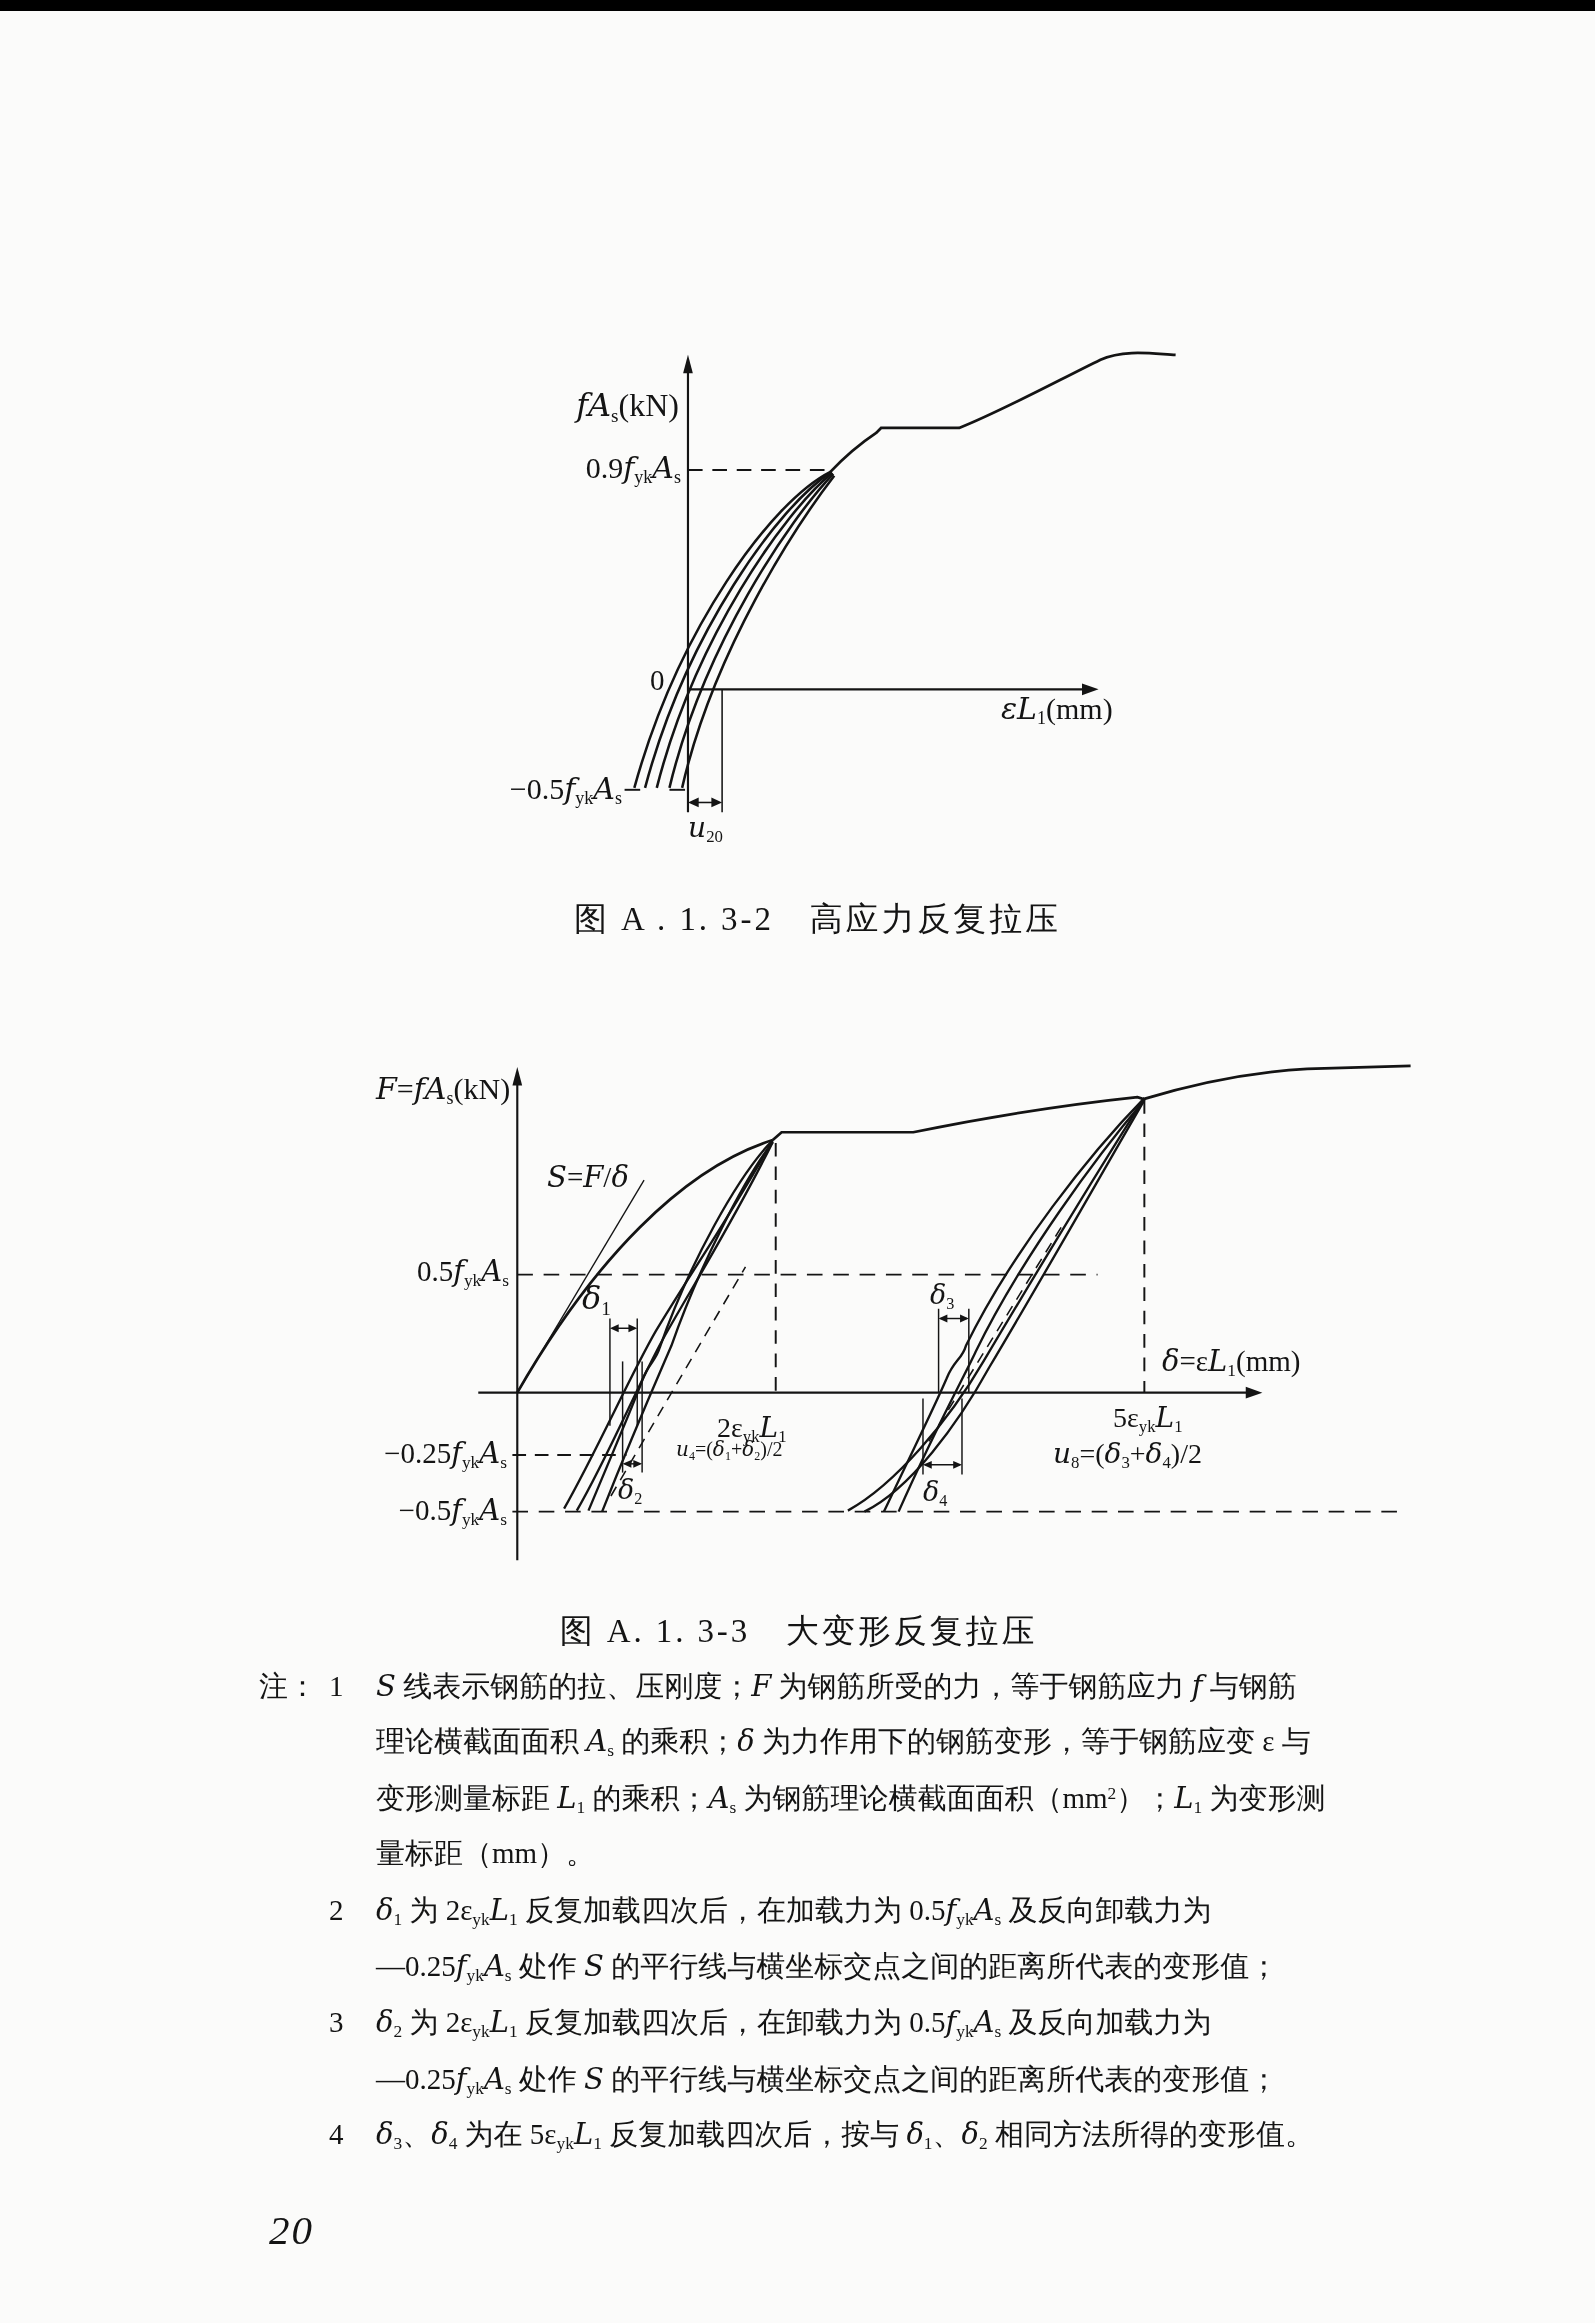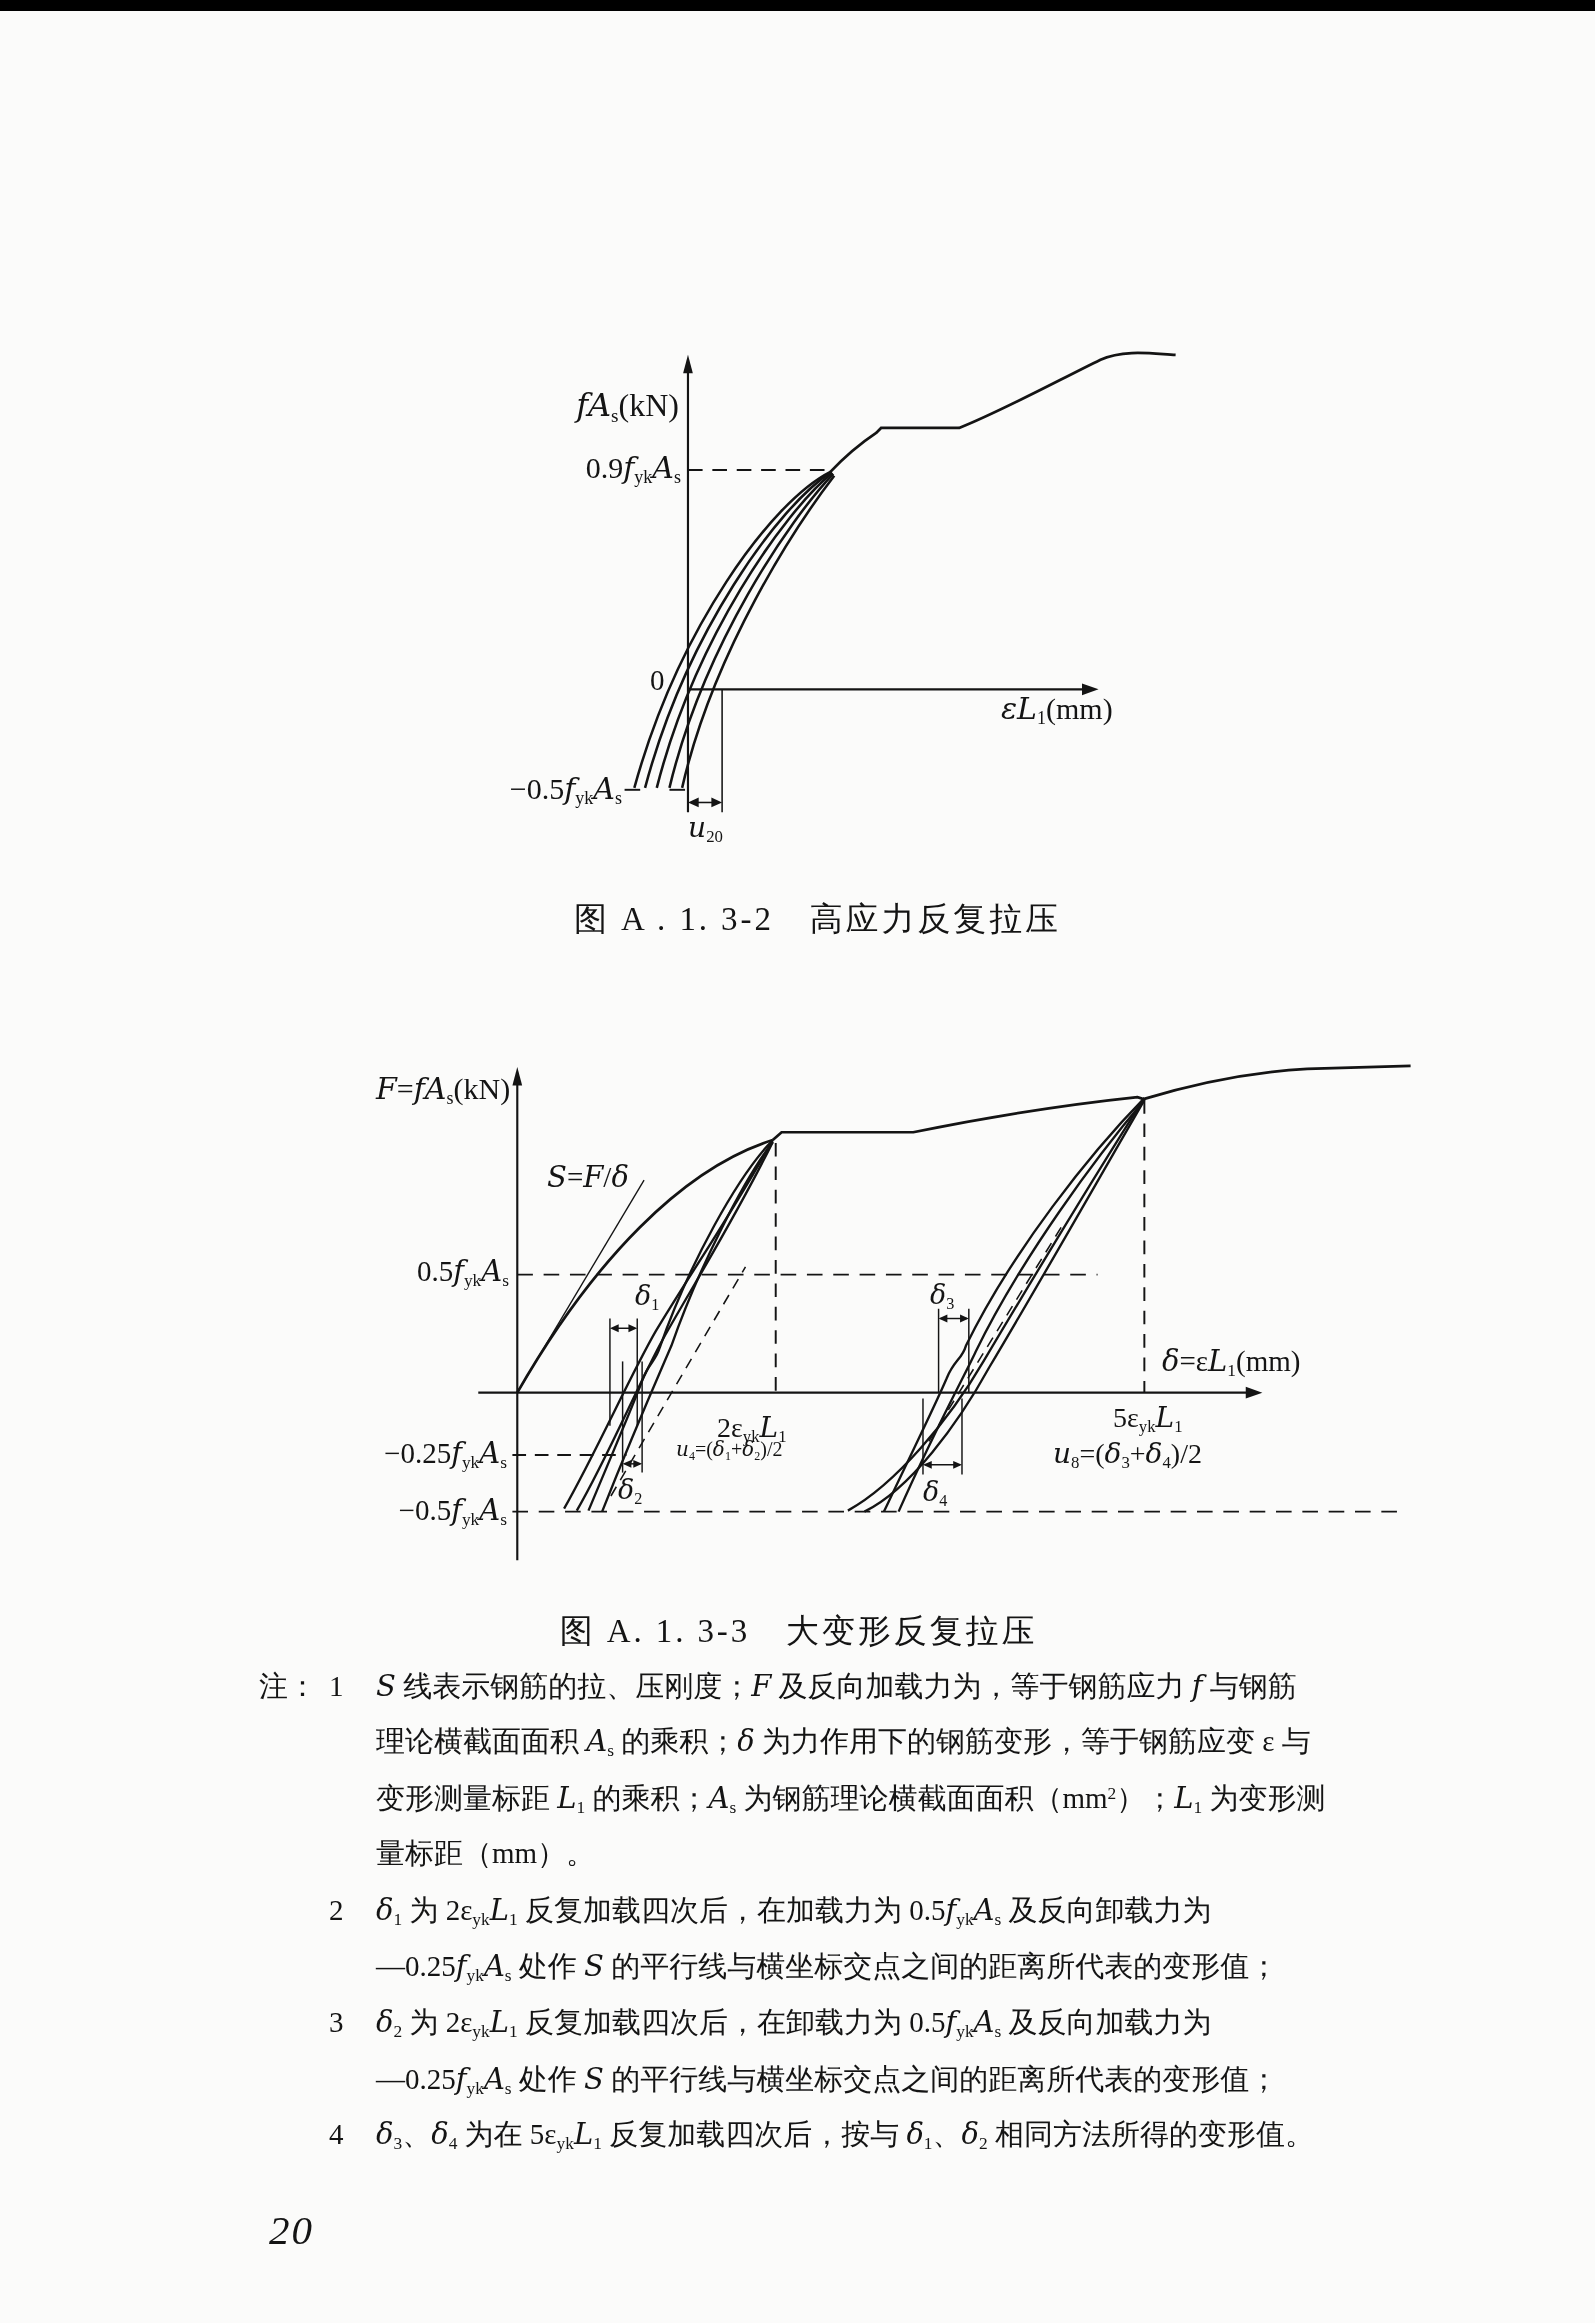--- a/index.html
+++ b/index.html
@@ -128,29 +128,29 @@
 <div class="abs lbl" style="left:376px;top:1072px;font-size:30px;"><span class="it">F</span><span>=</span><span class="it">fA</span><span class="sb">s</span><span>(kN)</span></div>
 <div class="abs lbl" style="left:547px;top:1162px;"><span class="it">S</span><span>=</span><span class="it">F</span><span>/</span><span class="it">δ</span></div>
 <div class="abs lbl rt" style="left:371px;top:1256px;width:138px;"><span>0.5</span><span class="it">f</span><span class="sb">yk</span><span class="it">A</span><span class="sb">s</span></div>
 <div class="abs lbl rt" style="left:349px;top:1438px;width:158px;"><span>−0.25</span><span class="it">f</span><span class="sb">yk</span><span class="it">A</span><span class="sb">s</span></div>
 <div class="abs lbl rt" style="left:361px;top:1495px;width:146px;"><span>−0.5</span><span class="it">f</span><span class="sb">yk</span><span class="it">A</span><span class="sb">s</span></div>
 <div class="abs lbl" style="left:1162px;top:1346px;"><span class="it">δ</span><span>=ε</span><span class="it">L</span><span class="sb">1</span><span>(mm)</span></div>
 <div class="abs lbl" style="left:717px;top:1401px;font-size:28px;margin-top:12px;"><span>2ε</span><span class="sb">yk</span><span class="it">L</span><span class="sb">1</span></div>
 <div class="abs lbl" style="left:676px;top:1438px;font-size:20px;"><span class="it">u</span><span class="sb">4</span><span>=(</span><span class="it">δ</span><span class="sb">1</span><span>+</span><span class="it">δ</span><span class="sb">2</span><span>)/2</span></div>
 <div class="abs lbl" style="left:1113px;top:1403px;font-size:28px;"><span>5ε</span><span class="sb">yk</span><span class="it">L</span><span class="sb">1</span></div>
 <div class="abs lbl" style="left:1053px;top:1439px;font-size:28px;"><span class="it">u</span><span class="sb">8</span><span>=(</span><span class="it">δ</span><span class="sb">3</span><span>+</span><span class="it">δ</span><span class="sb">4</span><span>)/2</span></div>
-<div class="abs lbl" style="left:635px;top:1281px;font-size:27px;text-align:center;"><span class="it">δ</span><span class="sb">1</span></div>
+<div class="abs lbl" style="left:582px;top:1281px;font-size:32px;text-align:center;"><span class="it">δ</span><span class="sb">1</span></div>
 <div class="abs lbl" style="left:618px;top:1475px;font-size:27px;"><span class="it">δ</span><span class="sb">2</span></div>
 <div class="abs lbl" style="left:930px;top:1280px;font-size:27px;"><span class="it">δ</span><span class="sb">3</span></div>
 <div class="abs lbl" style="left:923px;top:1477px;font-size:27px;"><span class="it">δ</span><span class="sb">4</span></div>
 <div class="abs caption ct" style="left:340px;top:1609px;width:917px;">图 A. 1. 3-3　大变形反复拉压</div>
 
 <div class="abs note-line" style="left:259px;top:1670px;">注：</div>
 
-<div class="abs note-line" style="left:329px;top:1670px;"><span class="note-num">1</span><span><span class="it">S</span><span> 线表示钢筋的拉、压刚度；</span><span class="it">F</span><span> 及反向加载力为，等于钢筋应力 </span><span class="it">f</span><span> 与钢筋</span></span></div>
+<div class="abs note-line" style="left:329px;top:1670px;"><span class="note-num">1</span><span><span class="it">S</span><span> 线表示钢筋的拉、压刚度；</span><span class="it">F</span><span> 为钢筋所受的力，等于钢筋应力 </span><span class="it">f</span><span> 与钢筋</span></span></div>
 <div class="abs note-line" style="left:329px;top:1725px;"><span class="note-num"></span><span><span>理论横截面面积 </span><span class="it">A</span><span class="sb">s</span><span> 的乘积；</span><span class="it">δ</span><span> 为力作用下的钢筋变形，等于钢筋应变 ε 与</span></span></div>
 <div class="abs note-line" style="left:329px;top:1782px;"><span class="note-num"></span><span><span>变形测量标距 </span><span class="it">L</span><span class="sb">1</span><span> 的乘积；</span><span class="it">A</span><span class="sb">s</span><span> 为钢筋理论横截面面积（mm</span><span class="sp">2</span><span>）；</span><span class="it">L</span><span class="sb">1</span><span> 为变形测</span></span></div>
 <div class="abs note-line" style="left:329px;top:1837px;"><span class="note-num"></span><span><span>量标距（mm）。</span></span></div>
 <div class="abs note-line" style="left:329px;top:1894px;"><span class="note-num">2</span><span><span class="it">δ</span><span class="sb">1</span><span> 为 2ε</span><span class="sb">yk</span><span class="it">L</span><span class="sb">1</span><span> 反复加载四次后，在加载力为 0.5</span><span class="it">f</span><span class="sb">yk</span><span class="it">A</span><span class="sb">s</span><span> 及反向卸载力为</span></span></div>
 <div class="abs note-line" style="left:329px;top:1950px;"><span class="note-num"></span><span><span>—0.25</span><span class="it">f</span><span class="sb">yk</span><span class="it">A</span><span class="sb">s</span><span> 处作 </span><span class="it">S</span><span> 的平行线与横坐标交点之间的距离所代表的变形值；</span></span></div>
 <div class="abs note-line" style="left:329px;top:2006px;"><span class="note-num">3</span><span><span class="it">δ</span><span class="sb">2</span><span> 为 2ε</span><span class="sb">yk</span><span class="it">L</span><span class="sb">1</span><span> 反复加载四次后，在卸载力为 0.5</span><span class="it">f</span><span class="sb">yk</span><span class="it">A</span><span class="sb">s</span><span> 及反向加载力为</span></span></div>
 <div class="abs note-line" style="left:329px;top:2063px;"><span class="note-num"></span><span><span>—0.25</span><span class="it">f</span><span class="sb">yk</span><span class="it">A</span><span class="sb">s</span><span> 处作 </span><span class="it">S</span><span> 的平行线与横坐标交点之间的距离所代表的变形值；</span></span></div>
 <div class="abs note-line" style="left:329px;top:2118px;"><span class="note-num">4</span><span><span class="it">δ</span><span class="sb">3</span><span>、</span><span class="it">δ</span><span class="sb">4</span><span> 为在 5ε</span><span class="sb">yk</span><span class="it">L</span><span class="sb">1</span><span> 反复加载四次后，按与 </span><span class="it">δ</span><span class="sb">1</span><span>、</span><span class="it">δ</span><span class="sb">2</span><span> 相同方法所得的变形值。</span></span></div>
 
 <div class="abs pageno" style="left:269px;top:2206px;">20</div>

